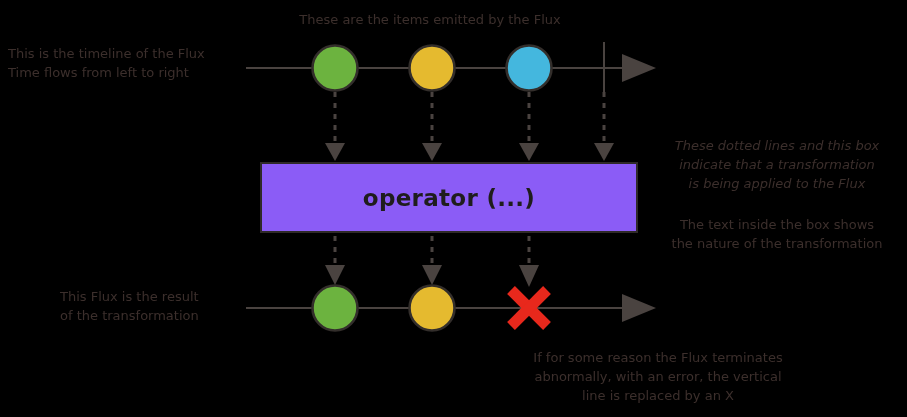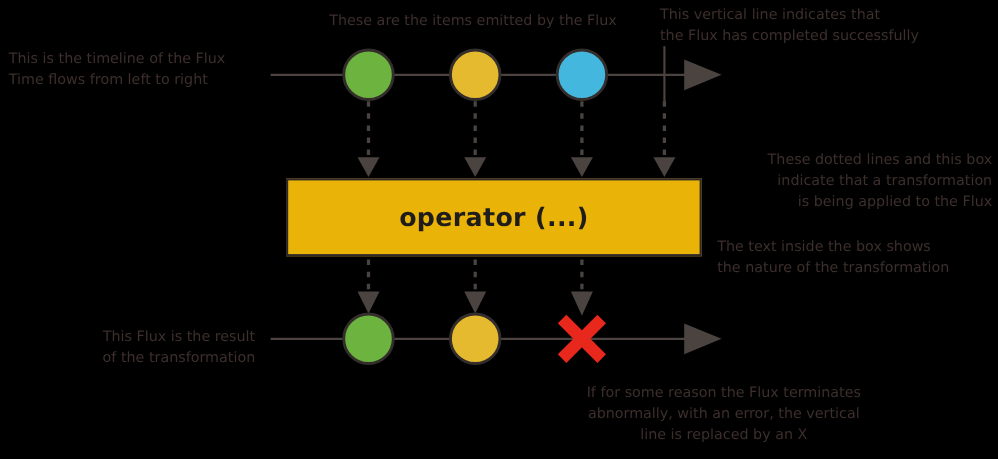--- a/index.html
+++ b/index.html
@@ -31,32 +31,32 @@
     font-size: 13px;
     line-height: 19px;
     white-space: pre;
     letter-spacing: 0px;
     user-select: none;
   }
 
   #ann-timeline-source { left: 8px;   top: 44px;  width: 226px; text-align: left; }
   #ann-items-emitted   { left: 280px; top: 10px;  width: 300px; text-align: center; }
   #ann-completion      { left: 600px; top: 4px;   width: 300px; text-align: left; }
-  #ann-transformation  { left: 652px; top: 136px; width: 250px; text-align: right; }
-  #ann-box-text        { left: 652px; top: 215px; width: 250px; text-align: left; }
-  #ann-result-flux     { left: 60px;  top: 297px; width: 172px; text-align: right; }
+  #ann-transformation  { left: 652px; top: 136px; width: 250px; text-align: center; font-style: italic; }
+  #ann-box-text        { left: 652px; top: 215px; width: 250px; text-align: center; }
+  #ann-result-flux     { left: 60px;  top: 287px; width: 172px; text-align: left; }
   #ann-error           { left: 508px; top: 348px; width: 300px; text-align: center; }
 
   #operator-box {
     position: absolute;
     left: 260px;
     top: 162px;
     width: 378px;
     height: 71px;
-    background: #eab308;
+    background: #8b5cf6;
     border: 2px solid #2f2a28;
     box-sizing: border-box;
     display: flex;
     align-items: center;
     justify-content: center;
   }
   #operator-label {
     color: #1f1d1c;
     font-family: "DejaVu Sans", "Liberation Sans", sans-serif;
     font-size: 23px;
@@ -136,22 +136,20 @@
 
   <div id="operator-box">
     <span id="operator-label">operator (...)</span>
   </div>
 
   <div class="annotation" id="ann-timeline-source">This is the timeline of the Flux
 Time flows from left to right</div>
 
   <div class="annotation" id="ann-items-emitted">These are the items emitted by the Flux</div>
 
-  <div class="annotation" id="ann-completion">This vertical line indicates that
-the Flux has completed successfully</div>
 
   <div class="annotation" id="ann-transformation">These dotted lines and this box
 indicate that a transformation
 is being applied to the Flux</div>
 
   <div class="annotation" id="ann-box-text">The text inside the box shows
 the nature of the transformation</div>
 
   <div class="annotation" id="ann-result-flux">This Flux is the result
 of the transformation</div>

